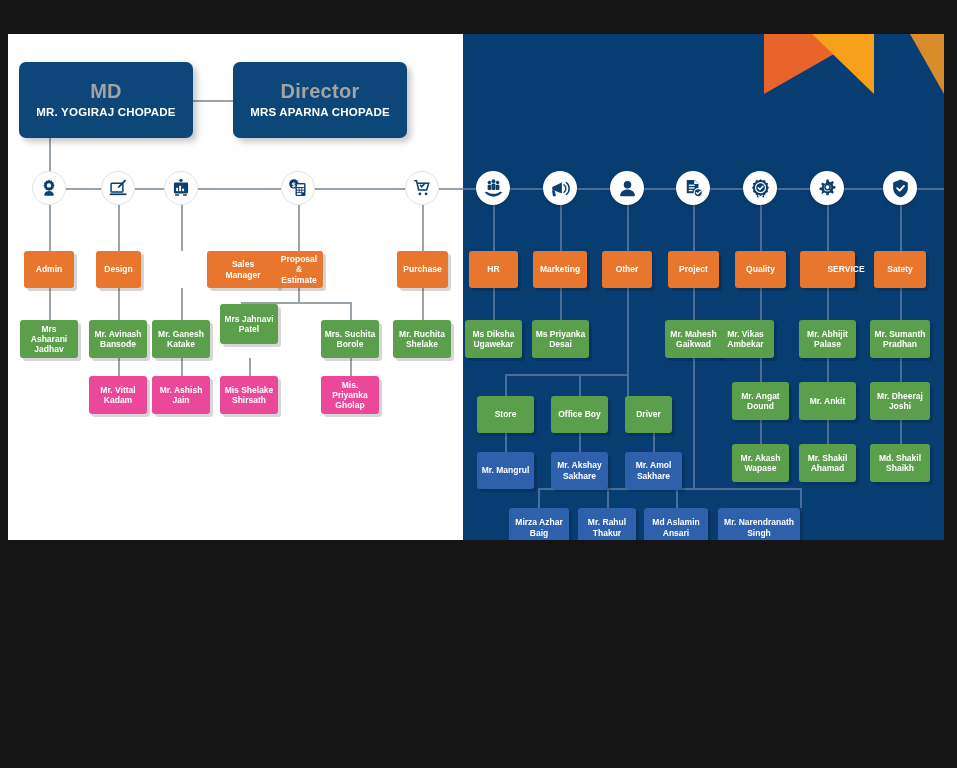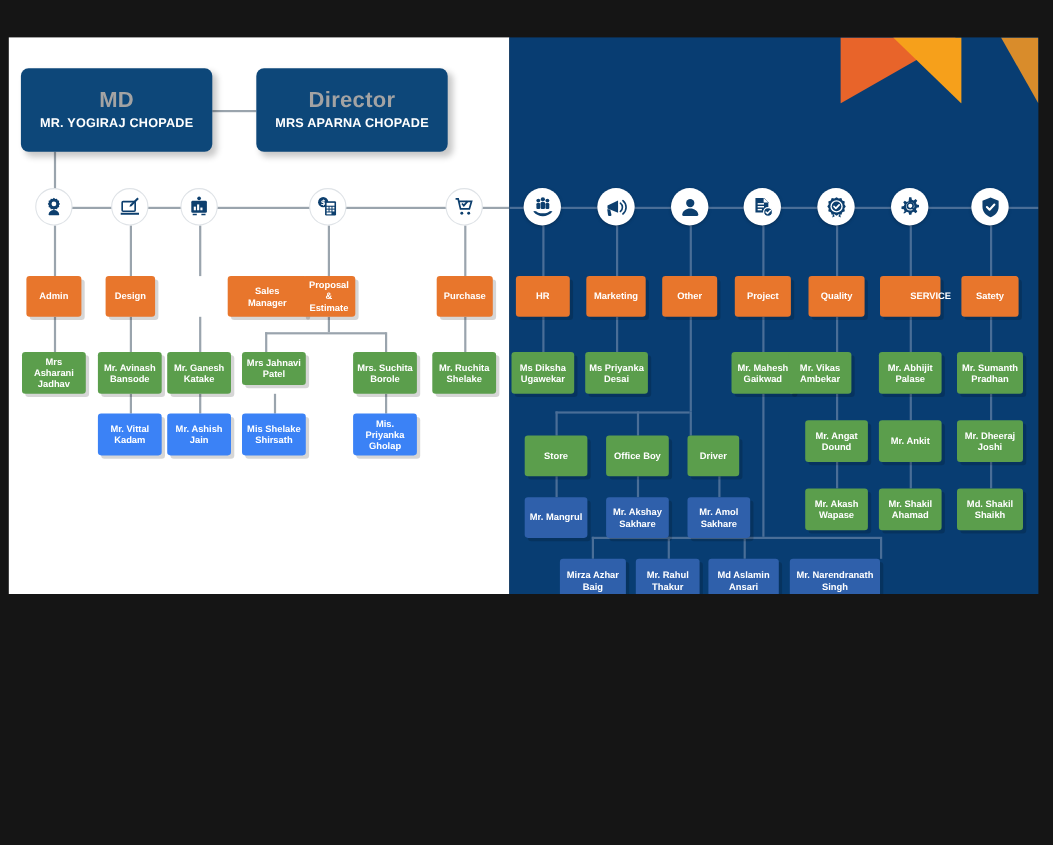--- a/index.html
+++ b/index.html
@@ -37,21 +37,21 @@
     color:#fff;font-weight:bold;line-height:1.18;
     border-radius:3px;
     box-shadow:3px 3px 0 rgba(0,0,0,.16);
     padding:2px 3px;}
   .exec{background:#0d4779;border-radius:7px;flex-direction:column;
     box-shadow:4px 4px 6px rgba(0,0,0,.22);padding:0;}
   .exec .role{color:#a3a3a3;font-size:20px;font-weight:bold;letter-spacing:.3px;}
   .exec .nm{color:#fff;font-size:11.5px;font-weight:bold;margin-top:2px;letter-spacing:.2px;}
   .dept{background:#e8762c;font-size:8.5px;}
   .staff{background:#5b9e4c;font-size:8.5px;}
-  .sub{background:#3b82f6;font-size:8.5px;}
+  .sub{background:#ec4899;font-size:8.5px;}
   #panel-right .sub{background:#2f60ab;}
   .box span{display:block;}
 
   
   .icirc{position:absolute;width:34px;height:34px;border-radius:50%;
     background:#fff;display:flex;align-items:center;justify-content:center;
     box-sizing:border-box;}
   #panel-left .icirc{border:1px solid #dfe3e7;}
   #panel-right .icirc{border:none;box-shadow:0 1px 3px rgba(0,0,0,.25);}
   .icirc svg{display:block;}
@@ -171,21 +171,21 @@
       <span>Jadhav</span>
     </div>
     <div class="box staff" style="left:81px;top:286px;width:58px;height:38px;flex-direction:column;">
       <span>Mr. Avinash</span>
       <span>Bansode</span>
     </div>
     <div class="box staff" style="left:144px;top:286px;width:58px;height:38px;flex-direction:column;">
       <span>Mr. Ganesh</span>
       <span>Katake</span>
     </div>
-    <div class="box staff" style="left:212px;top:286px;width:58px;height:30px;flex-direction:column;">
+    <div class="box staff" style="left:212px;top:270px;width:58px;height:40px;flex-direction:column;">
       <span>Mrs Jahnavi</span>
       <span>Patel</span>
     </div>
     <div class="box staff" style="left:313px;top:286px;width:58px;height:38px;flex-direction:column;">
       <span>Mrs. Suchita</span>
       <span>Borole</span>
     </div>
     <div class="box staff" style="left:385px;top:286px;width:58px;height:38px;flex-direction:column;">
       <span>Mr. Ruchita</span>
       <span>Shelake</span>

